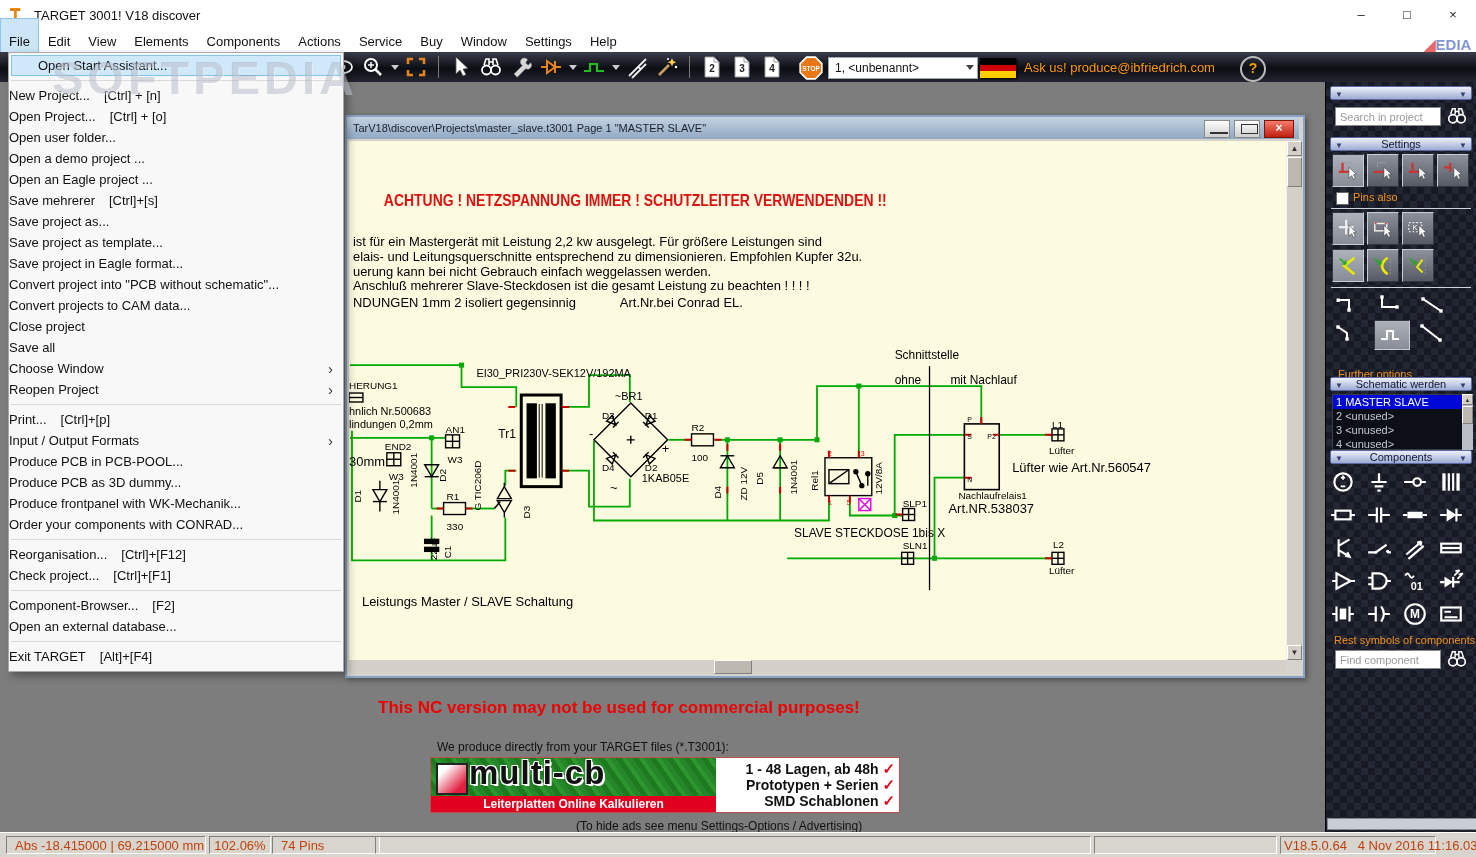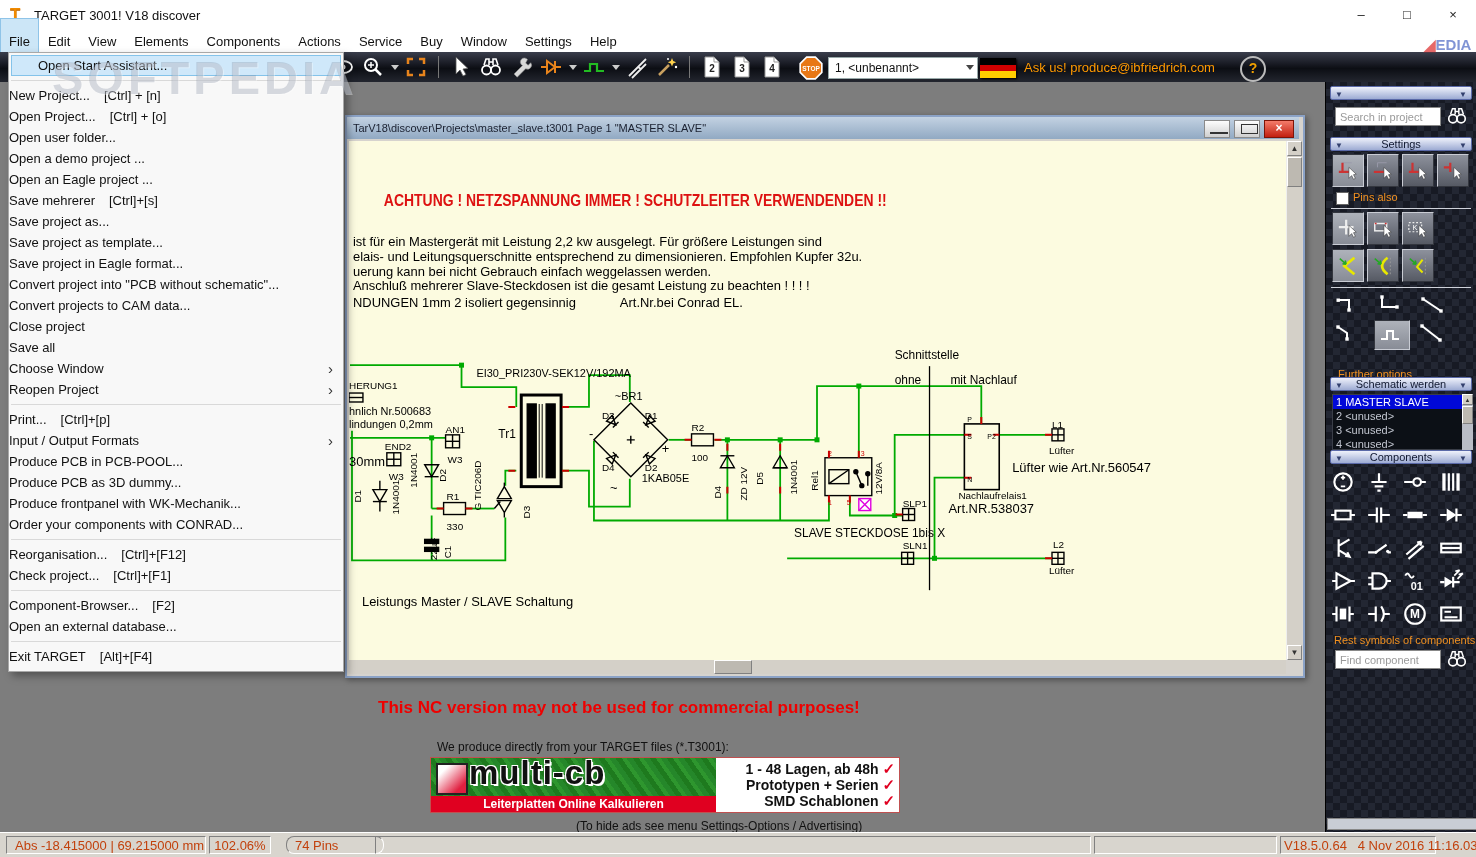--- a/index.html
+++ b/index.html
@@ -780,21 +780,21 @@
           <circle cx="7.5" cy="15" r="4.5" stroke="#fff" fill="none" stroke-width="1.8"></circle>
           <circle cx="16.5" cy="15" r="4.5" stroke="#fff" fill="none" stroke-width="1.8"></circle>
           <path d="M5,10 L7,4 H10 V10 M14,10 V4 H17 L19,10 M10,7 H14" stroke="#fff" fill="none" stroke-width="1.6"></path>
         </svg></div>
     <div id="sb-bottomstrip"></div>
   </div>
 
   <div id="statusbar" class="abs">
     <div class="st-box" style="left:6px;width:200px;">Abs -18.415000 | 69.215000 mm</div>
     <div class="st-box" style="left:209px;width:62px;text-align:center;padding-left:0;">102.06%</div>
-    <div class="st-box" style="left:286px;width:98px;border-radius:8px;">74 Pins</div>
+    <div class="st-box" style="left:272px;width:108px;">74 Pins</div>
     <div class="st-box" style="left:375px;width:716px;"></div>
     <div class="st-box" style="left:1094px;width:183px;"></div>
     <div class="st-box" style="left:1280px;width:156px;padding-left:3px;">
       <span>V18.5.0.64</span>&nbsp;&nbsp;
       <span>4 Nov 2016 11:16.03</span>
     </div>
   </div>
 
   <div id="file-menu" class="abs">
       <div class="fm-item hl"><span>Open Start Assistant...</span></div>

